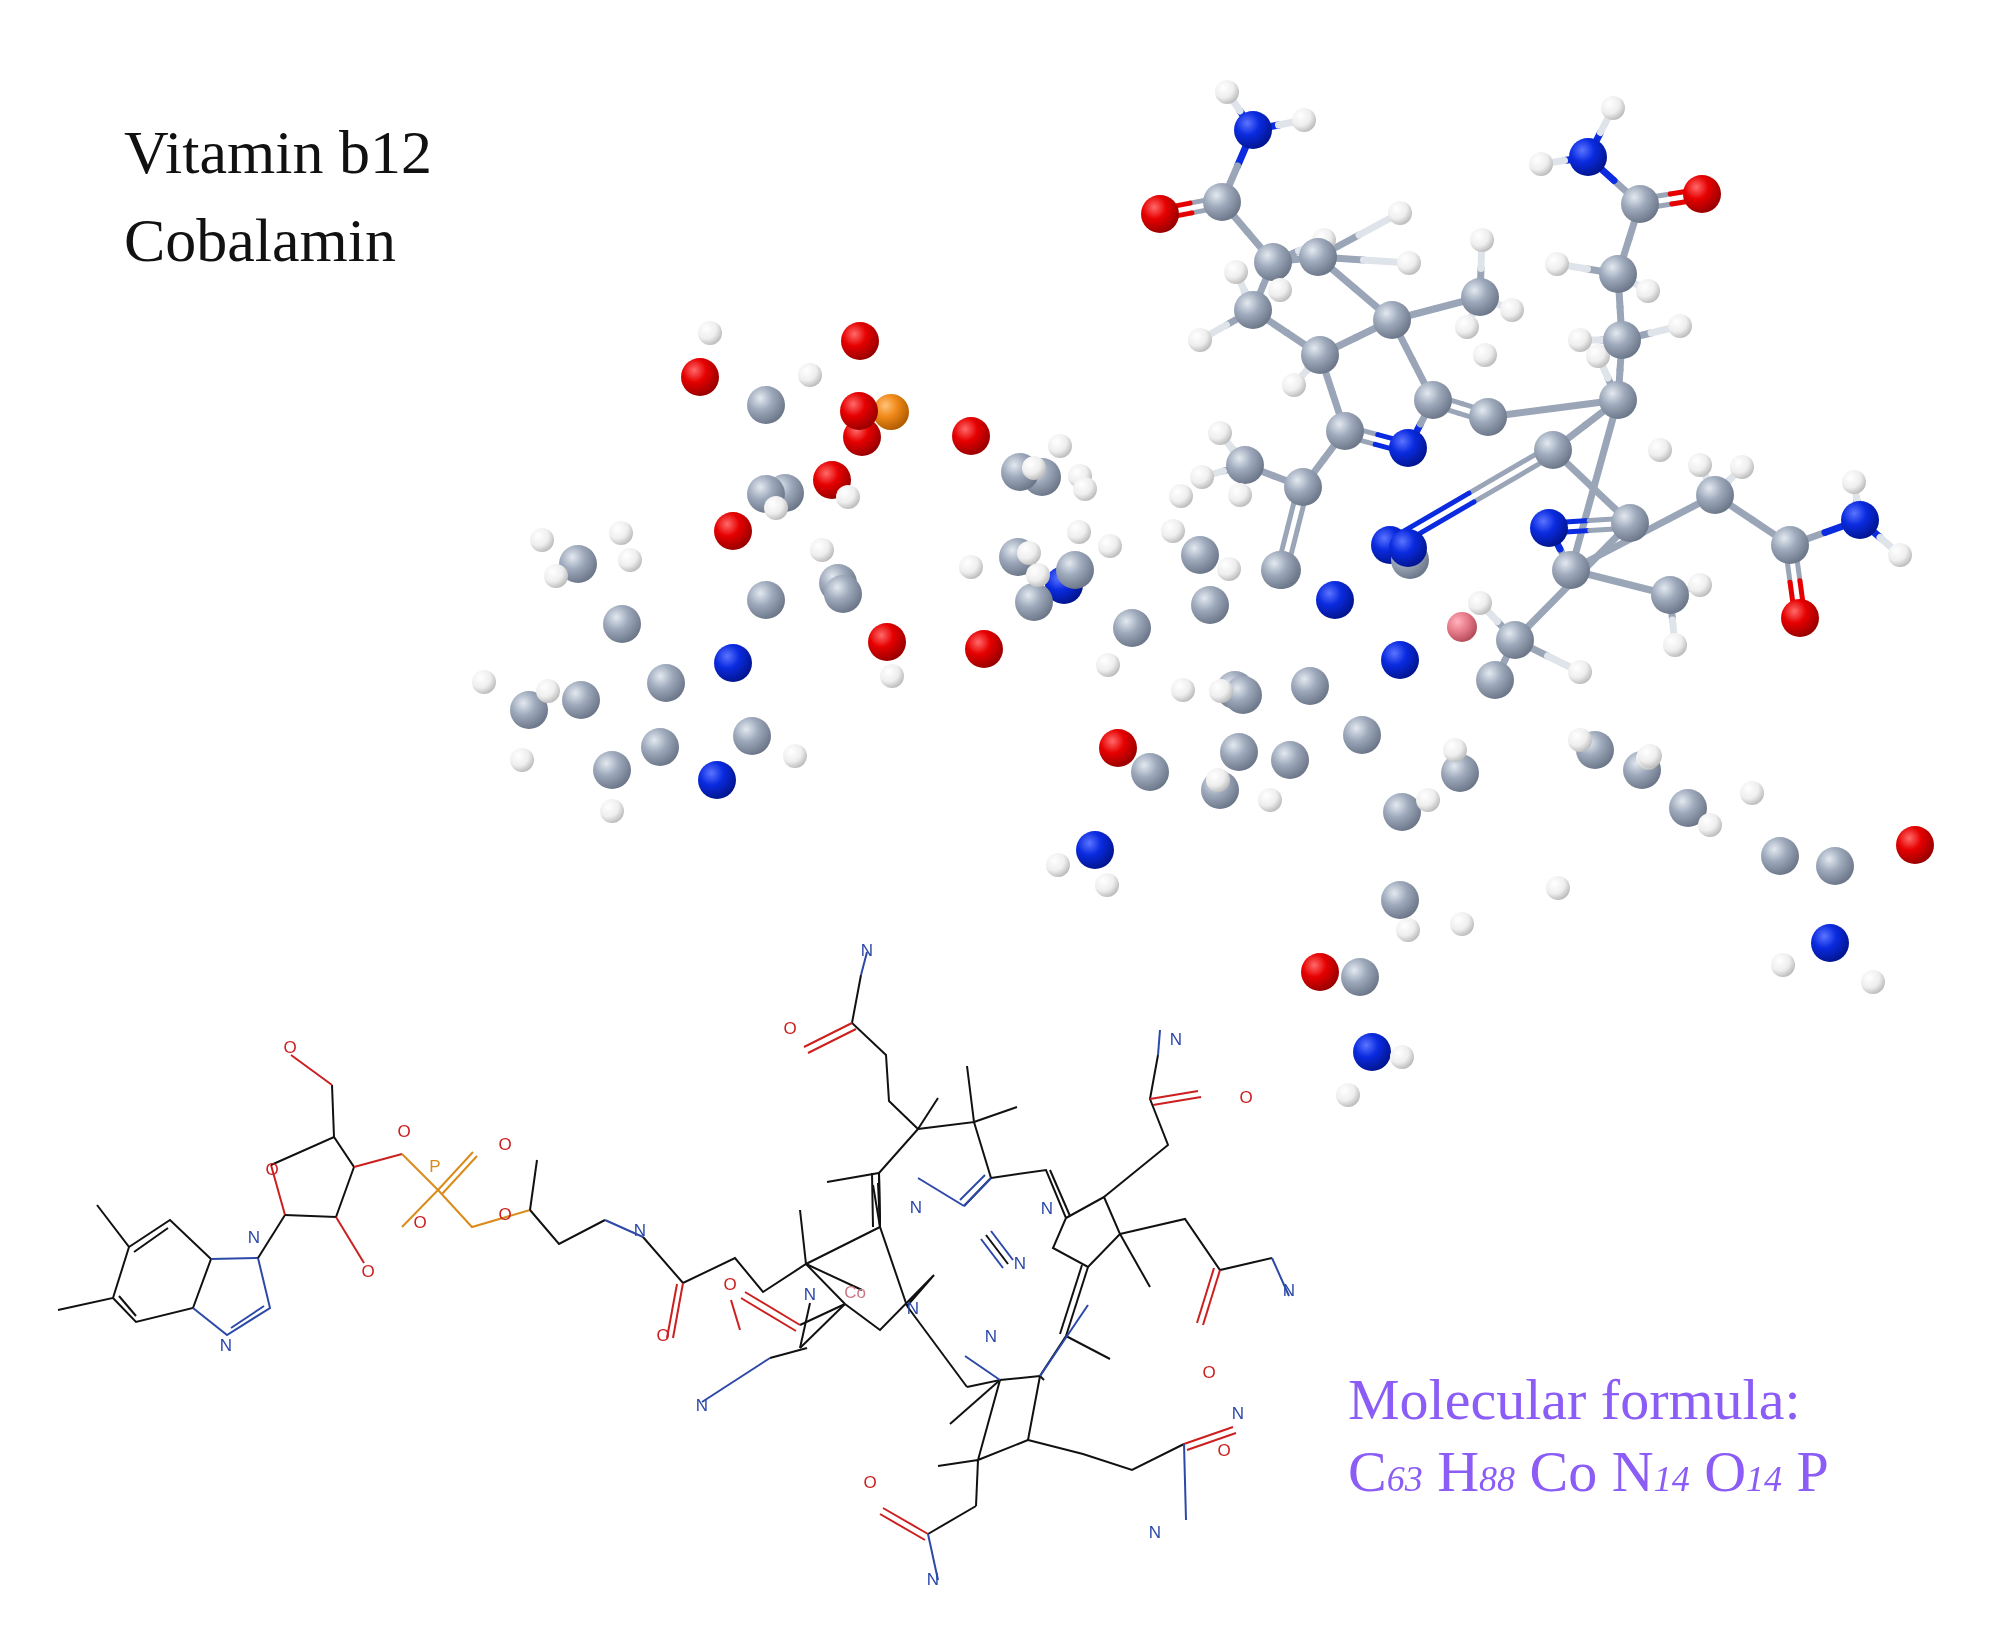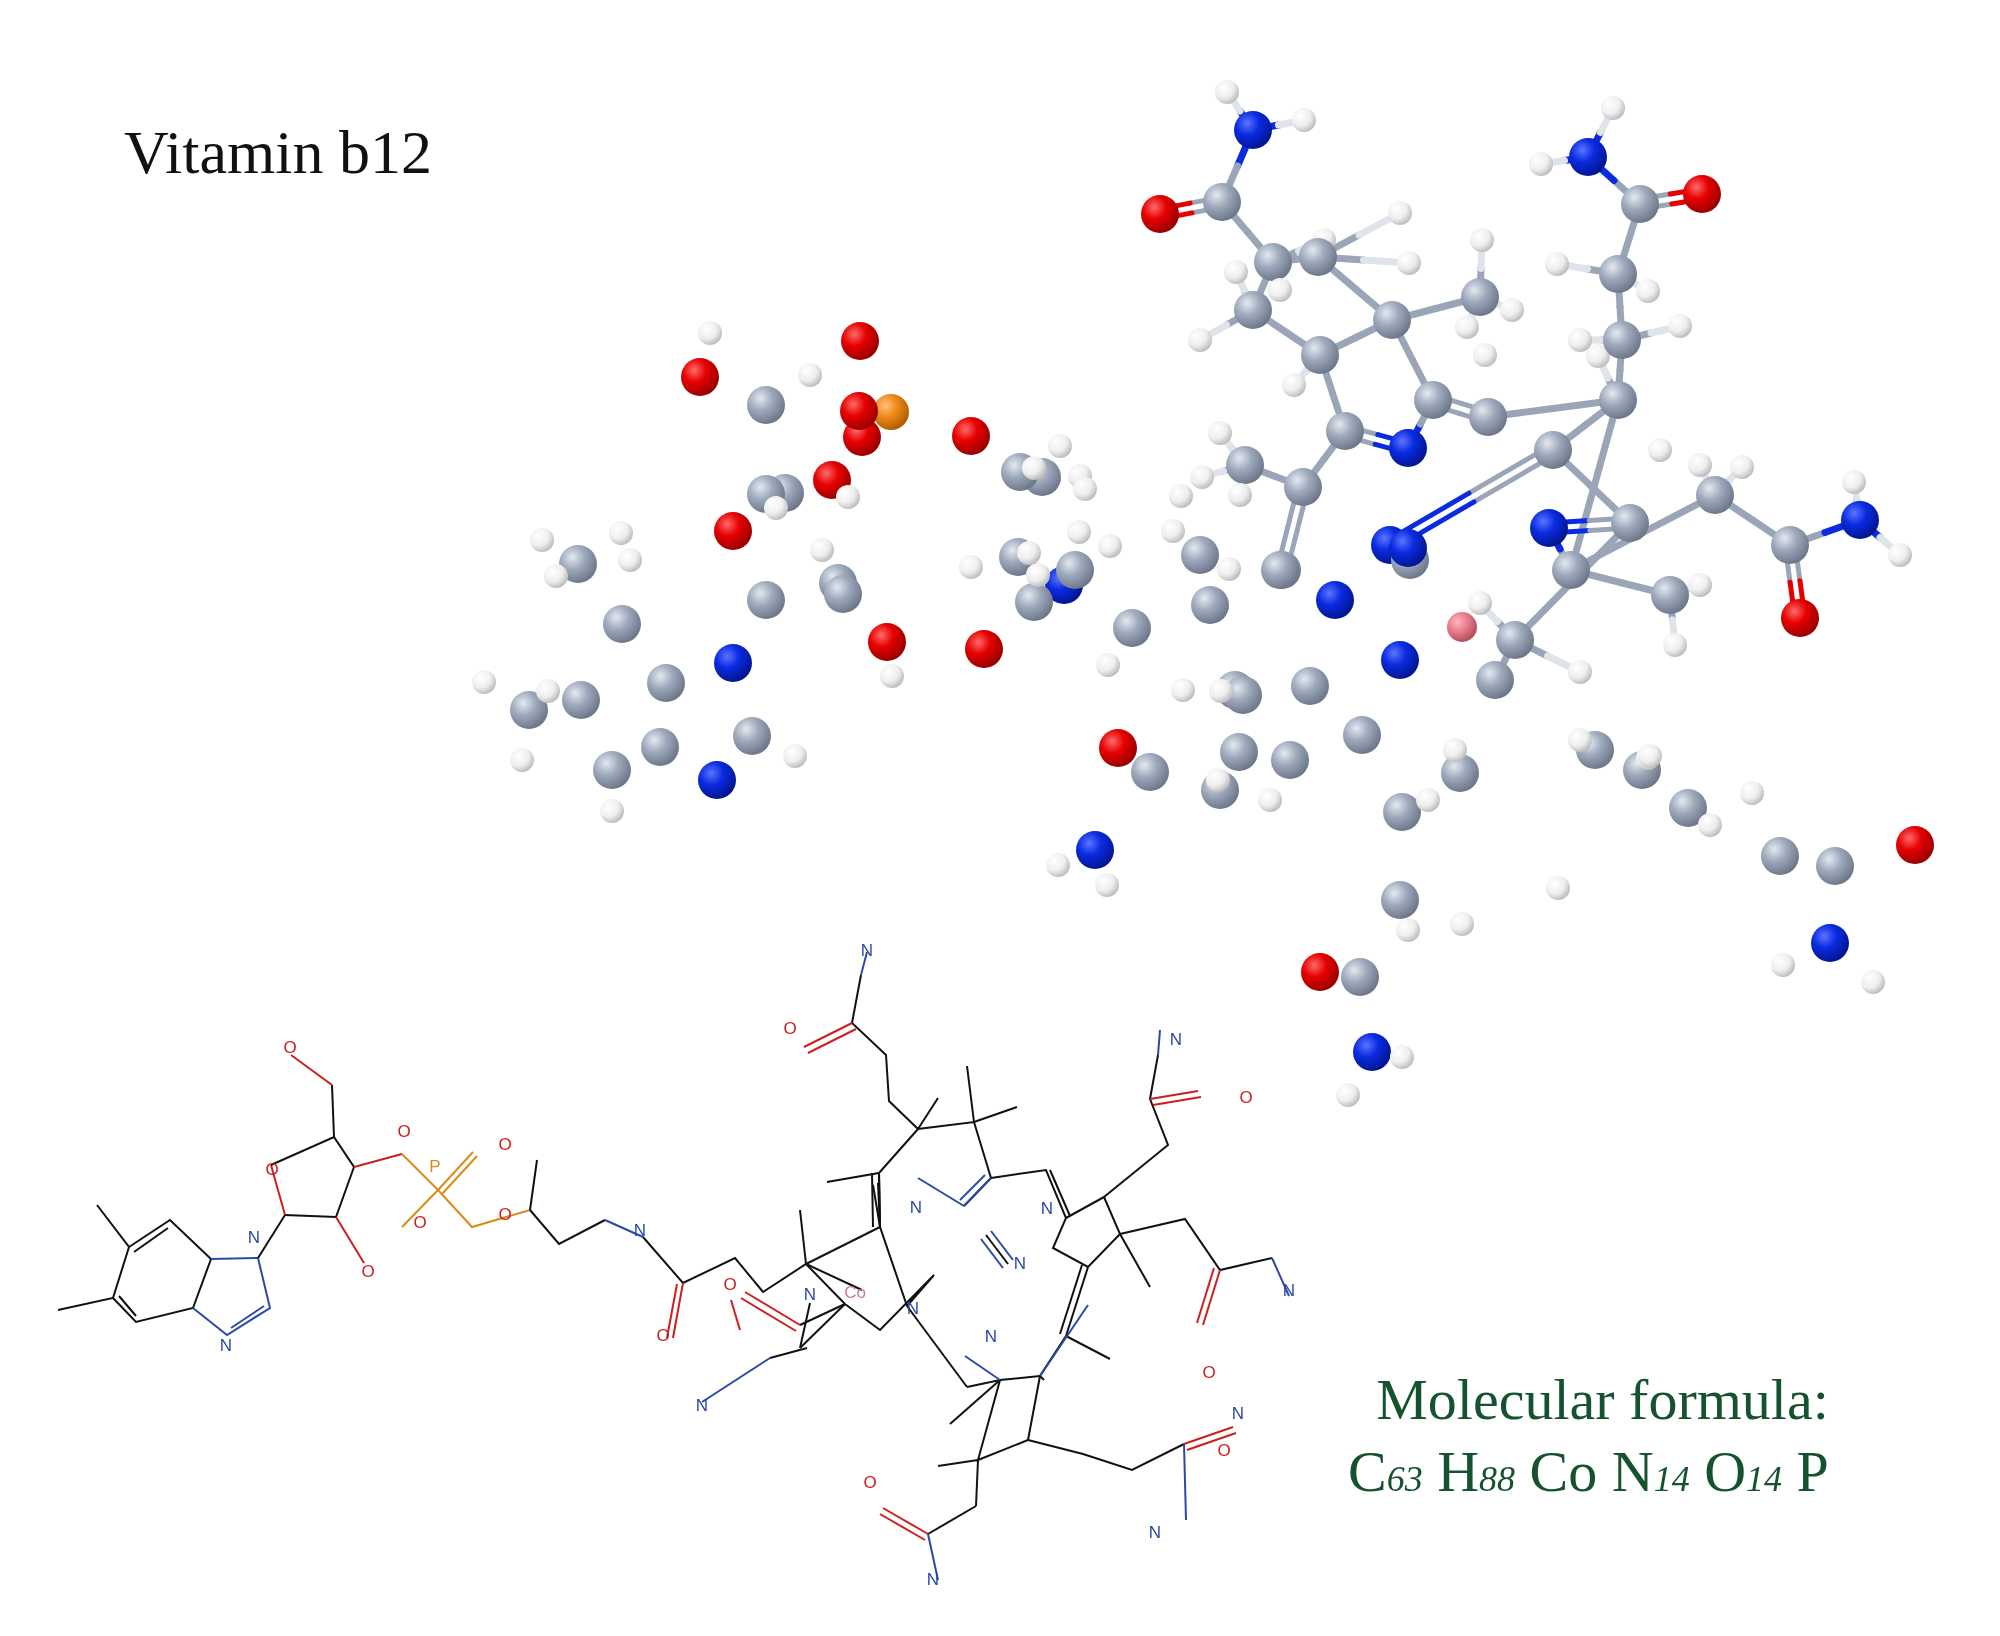--- a/index.html
+++ b/index.html
@@ -1,28 +1,29 @@
 <!DOCTYPE html>
 <html><head>
 <meta charset="utf-8">
 <style>
   html, body { margin:0; padding:0; background:#ffffff; }
   body { width:2000px; height:1636px; position:relative; overflow:hidden;
          font-family:"Liberation Serif","DejaVu Serif",serif; }
   .title { position:absolute; left:124px; top:108px; font-size:62px; line-height:88px; color:#111; }
-  .formula { position:absolute; left:1348px; top:1364px; font-size:58px; line-height:72px; color:#14532d;text-align:right; }
+  .formula { position:absolute; left:1348px; top:1364px; font-size:58px; line-height:72px; color:#8b5cf6; }
   .formula .sub { font-size:36px;font-style:italic; }
   svg { position:absolute; left:0; top:0; }
   .lbl { font-family:"Liberation Sans","DejaVu Sans",sans-serif; font-size:17px; }
 </style>
 </head>
 <body>
 
 <div class="title">
   <div>Vitamin b12</div>
+  <div>Cobalamin</div>
 </div>
 
 <svg id="mol3d" width="2000" height="1636" viewBox="0 0 2000 1636">
   <defs>
     <radialGradient id="gC" cx="35%" cy="32%" r="70%">
         <stop offset="0" stop-color="#e4e9f0"></stop>
         <stop offset="0.45" stop-color="#9fabbd"></stop>
         <stop offset="1" stop-color="#6c7789"></stop>
       </radialGradient>
     <radialGradient id="gH" cx="35%" cy="32%" r="70%">

